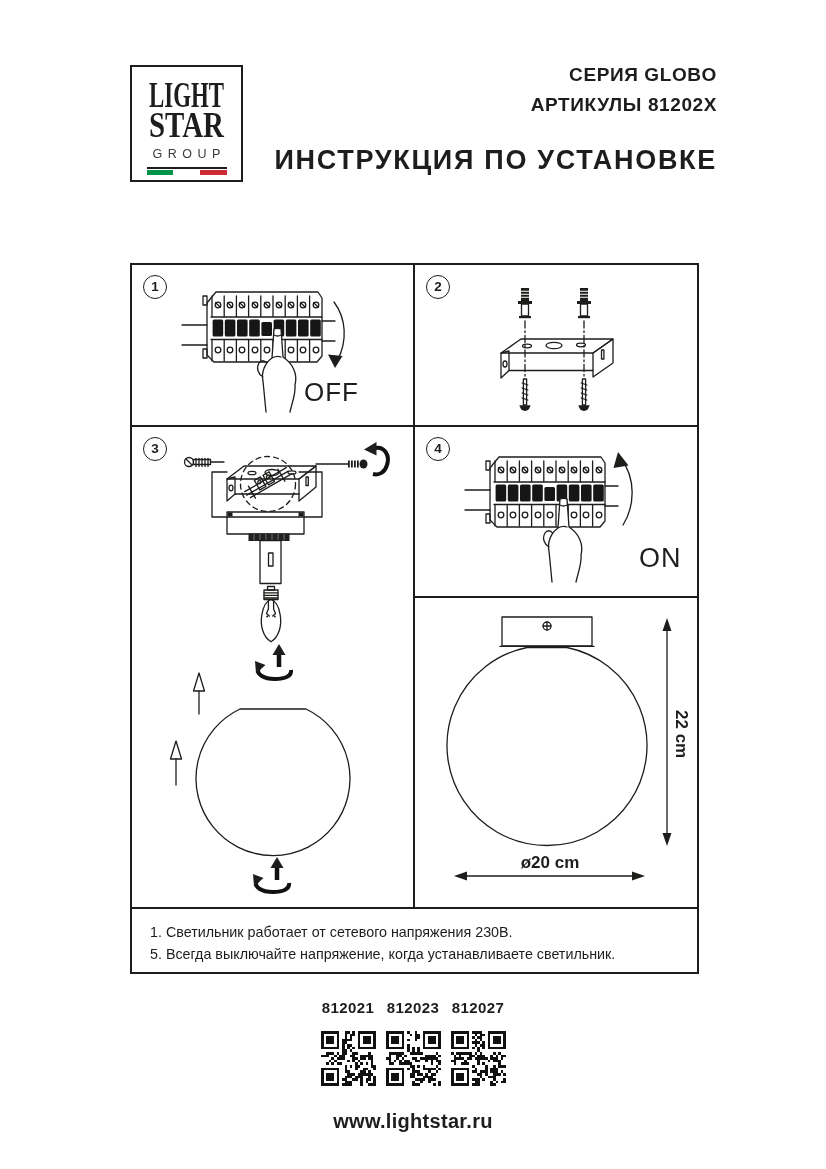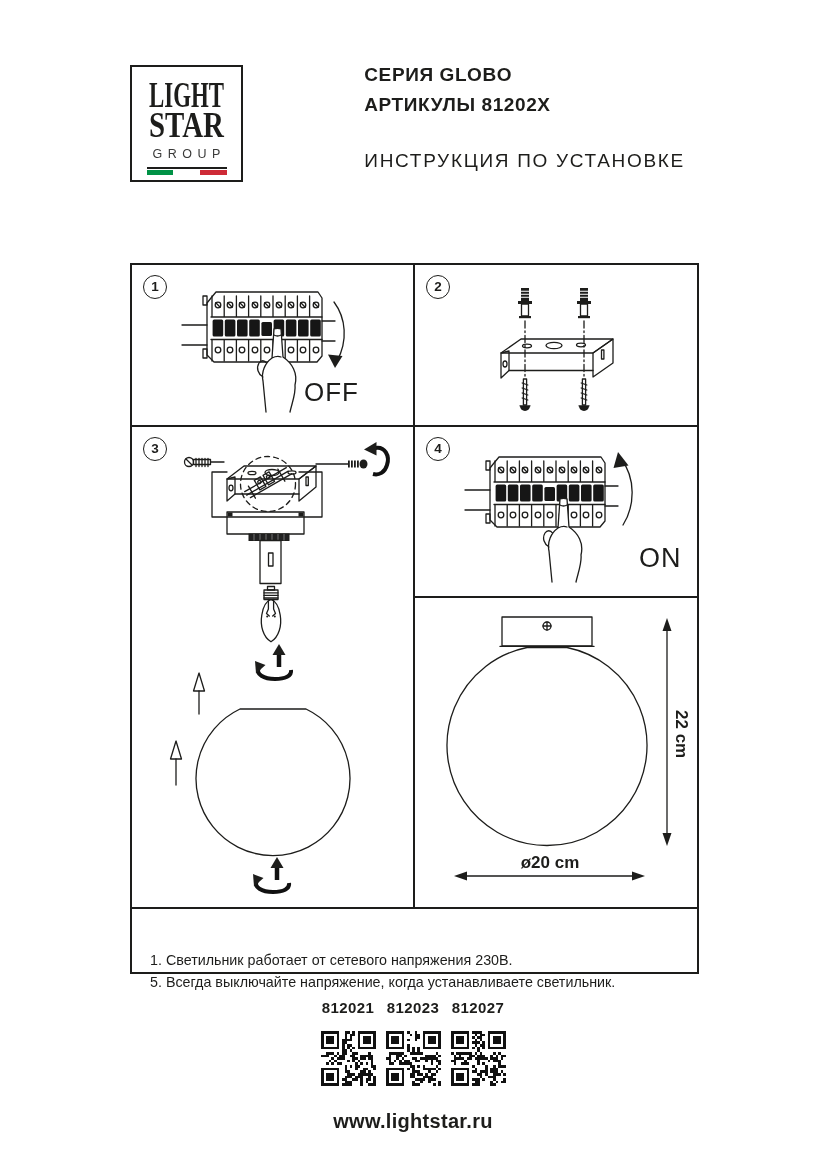--- a/index.html
+++ b/index.html
@@ -16,39 +16,39 @@
   .logo-words{margin:0 auto;}
   .logo-words text{font-family:"Liberation Serif","DejaVu Serif",serif;font-weight:bold;
                    font-size:35px;fill:var(--ink);text-anchor:middle;}
   .logo-group{margin-top:3px;font-size:12.5px;letter-spacing:5.5px;color:#3a3a39;
               text-indent:5.5px;font-weight:400;}
   .logo-flag{width:80px;height:8px;margin:6px auto 0;border-top:2px solid var(--ink);
              padding-top:1px;display:flex;}
   .logo-flag span{flex:1;height:5px;}
   .fg{background:var(--flag-green);} .fw{background:#ffffff;} .fr{background:var(--flag-red);}
 
-  .hdr-right{position:absolute;top:60px;right:141px;}
+  .hdr-right{position:absolute;top:60px;right:109px;text-align:right;}
   .hdr-series,.hdr-articles{font-size:19px;font-weight:bold;letter-spacing:0.6px;line-height:30px;}
-  .hdr-title{margin-top:26px;font-size:19px;font-weight:normal;letter-spacing:1.7px;line-height:29px;}
+  .hdr-title{margin-top:26px;font-size:27px;font-weight:bold;letter-spacing:1.7px;line-height:29px;}
 
   
   .grid{position:absolute;left:130px;top:263px;width:569px;height:711px;
         border:2px solid var(--ink);box-sizing:border-box;}
   .panel{position:absolute;overflow:hidden;}
   .p1{left:0;top:0;width:283px;height:160px;}
   .p2{left:283px;top:0;width:282px;height:160px;}
   .p3{left:0;top:162px;width:283px;height:480px;}
   .p4{left:283px;top:162px;width:282px;height:169px;}
   .p5{left:283px;top:333px;width:282px;height:309px;}
   .div{position:absolute;background:var(--ink);}
   .v1{left:281px;top:0;width:2px;height:642px;}
   .h1{left:0;top:160px;width:565px;height:2px;}
   .h2{left:283px;top:331px;width:282px;height:2px;}
   .h3{left:0;top:642px;width:565px;height:2px;}
-  .notes{left:0;top:644px;width:565px;height:61px;padding:12px 0 0 18px;box-sizing:border-box;margin-top:28px;}
+  .notes{left:0;top:644px;width:565px;height:61px;padding:12px 0 0 18px;box-sizing:border-box;}
   .notes div{font-size:14.3px;line-height:22px;}
 
   .step-num{position:absolute;left:11px;top:10px;width:24px;height:24px;border:1.6px solid var(--ink);
             border-radius:50%;box-sizing:border-box;text-align:center;line-height:21px;
             font-size:13.5px;font-weight:bold;}
   .switch-label{position:absolute;font-size:26px;letter-spacing:1px;color:var(--ink);}
   .off-pos{left:172px;top:112px;} .on-pos{left:176px;top:116px;font-size:27px;margin-left:48px;}
 
   .dim-v{position:absolute;left:276px;top:112px;font-size:17px;font-weight:bold;
          transform:rotate(90deg);transform-origin:left top;white-space:nowrap;}

